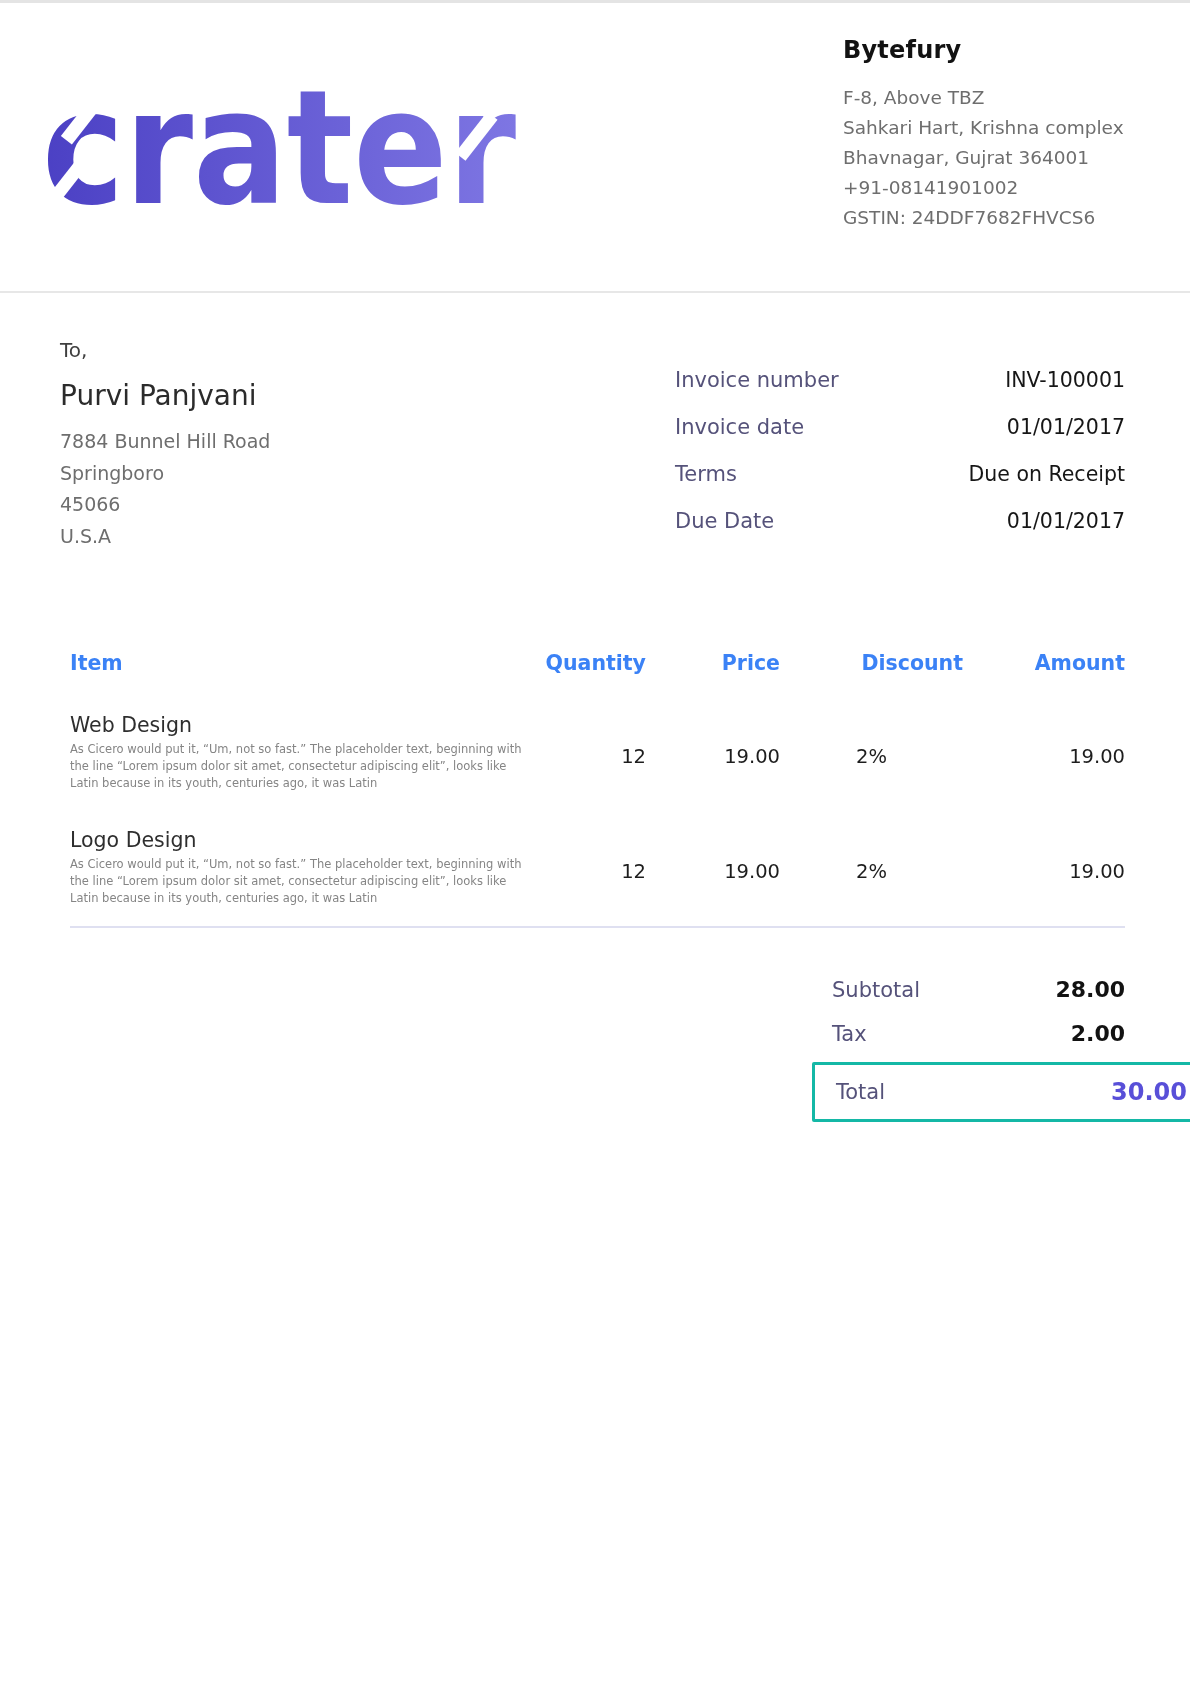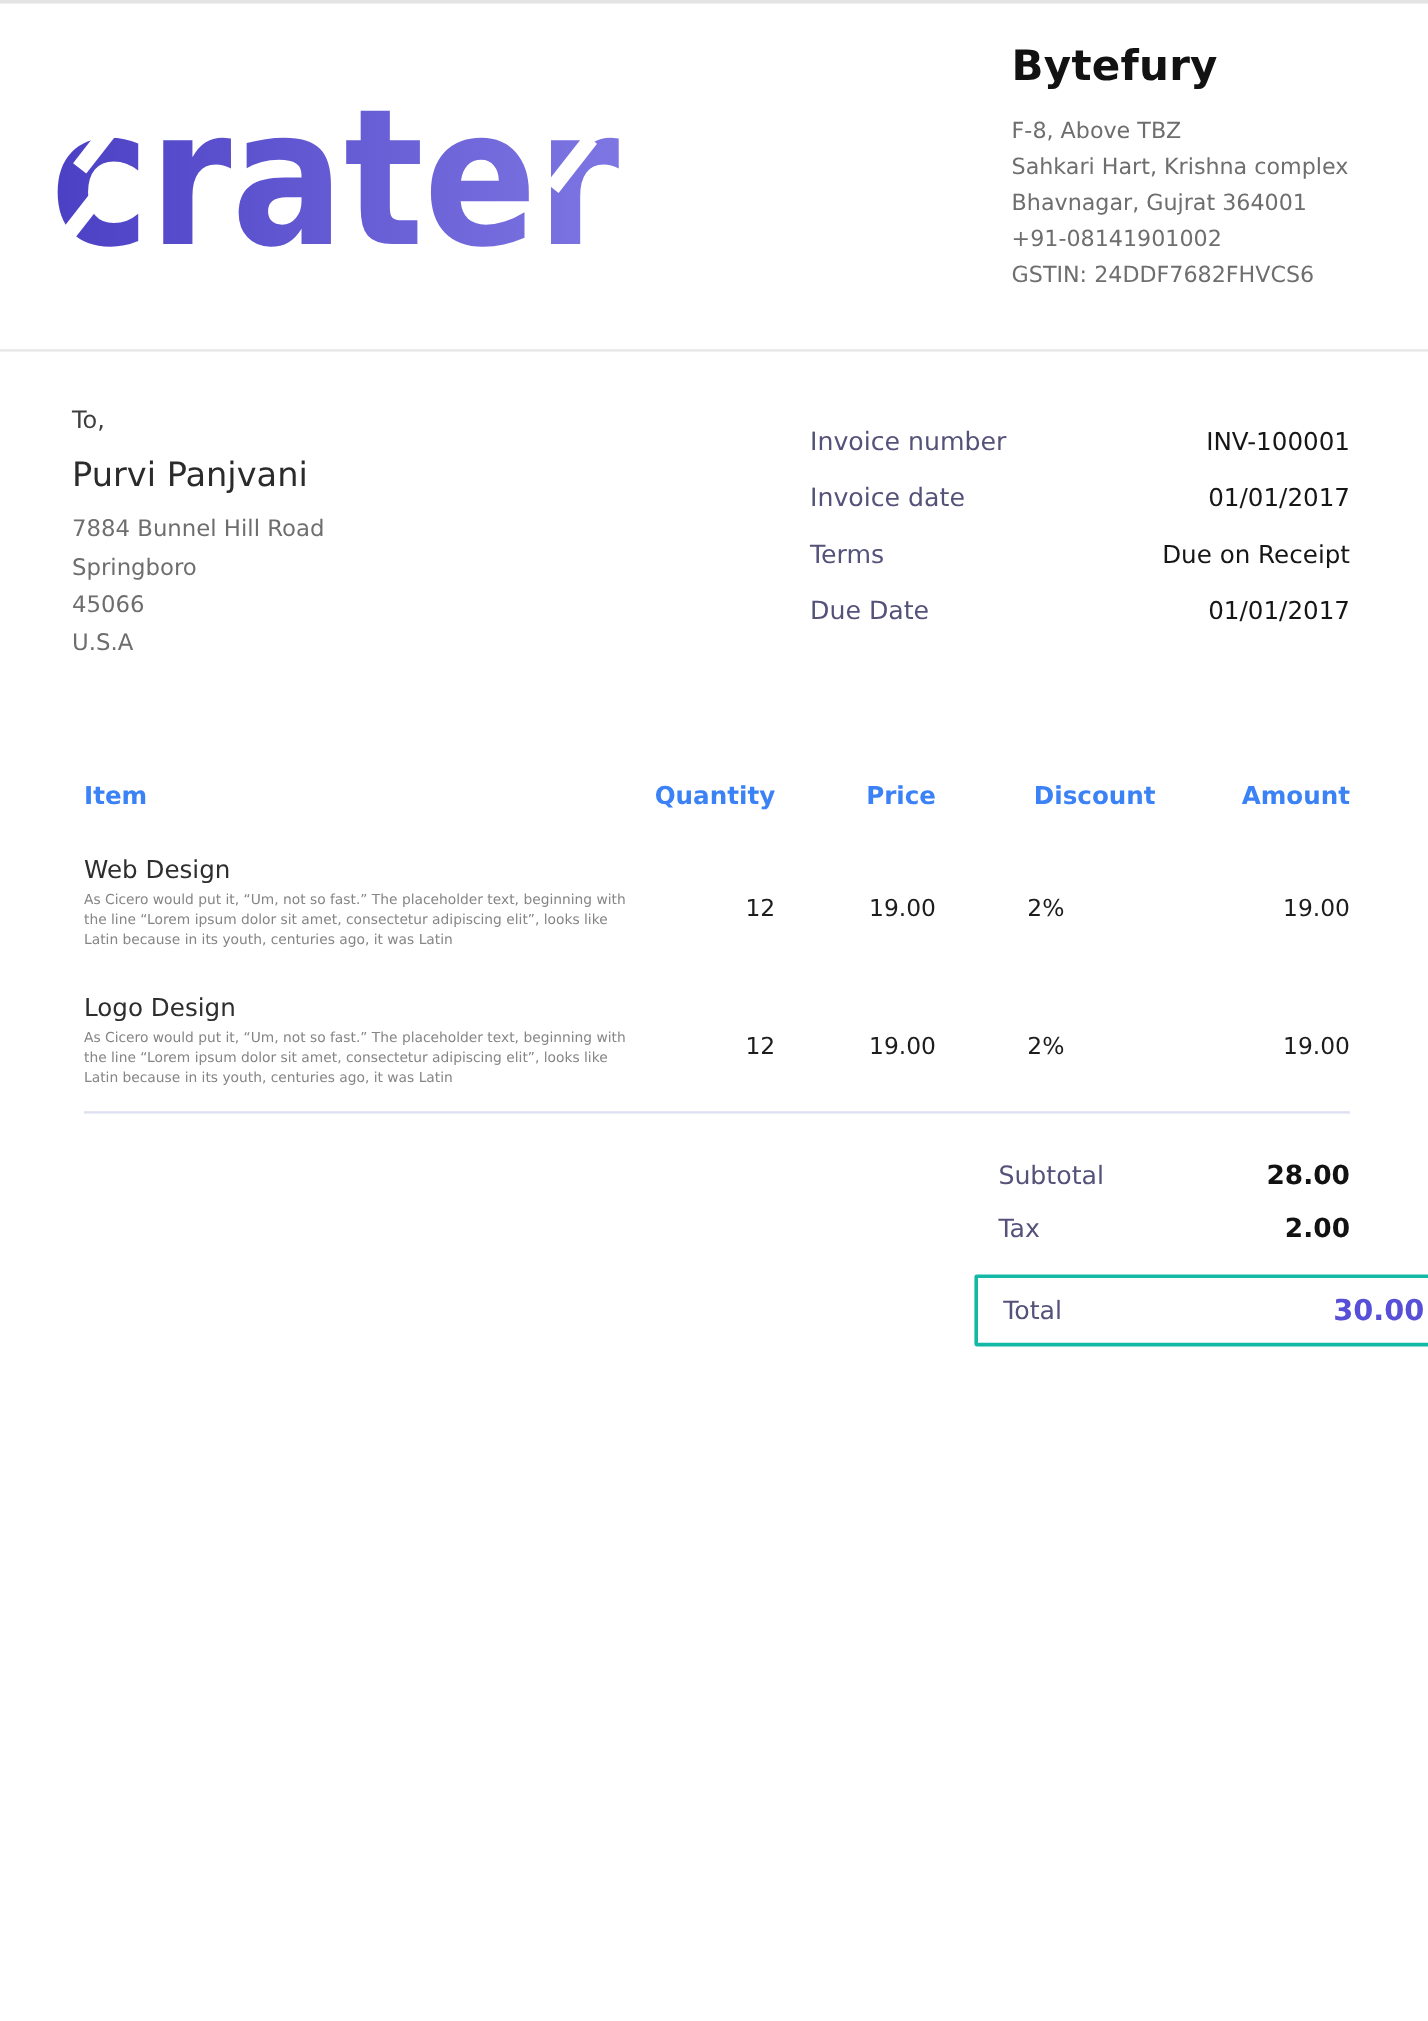--- a/index.html
+++ b/index.html
@@ -13,57 +13,57 @@
     overflow: hidden;
   }
   .topbar {
     position: absolute; top: 0; left: 0;
     width: 100%; height: 3px;
     background: #e4e4e4;
   }
   
   .logo-wrap { position: absolute; left: 46px; top: 76px; width: 474px; height: 140px; }
   .company-block { position: absolute; left: 843px; top: 36px; width: 300px; }
-  .company-name { font-size: 35px; font-weight: bold; color: #121212; letter-spacing: 0.2px; }
+  .company-name { font-size: 24px; font-weight: bold; color: #121212; letter-spacing: 0.2px; }
   .company-address { margin-top: 19px; }
   .company-address div { font-size: 18.5px; line-height: 30px; color: #6e6e6e; }
   .header-divider {
     position: absolute; top: 291px; left: 0;
     width: 100%; height: 2px; background: #e7e7e7;
   }
   
   .billto-block { position: absolute; left: 60px; top: 338px; width: 420px; }
   .billto-label { font-size: 20px; color: #3f3f3f; }
   .billto-name { margin-top: 17px; font-size: 28px; color: #2b2b2b; }
   .billto-address { margin-top: 14px; }
   .billto-address div { font-size: 19px; line-height: 31.5px; color: #6e6e6e; }
   
   .meta-block { position: absolute; left: 675px; top: 356px; width: 450px; }
-  .meta-row { display: flex; justify-content: space-between; align-items: flex-start; height: 47px; }
+  .meta-row { display: flex; justify-content: space-between; align-items: center; height: 47px; }
   .meta-label { font-size: 21px; color: #55527a; }
   .meta-value { font-size: 20.5px; color: #161616; text-align: right; }
   
   .tbl { position: absolute; left: 70px; width: 1055px; display: grid; grid-template-columns: 460px 116px 134px 183px 162px; }
   .tbl-head { top: 650px; }
   .tbl-head .cell { font-size: 20.5px; font-weight: bold; color: #3b82f6; line-height: 26px; }
   .row1 { top: 705px; }
   .row2 { top: 820px; }
   .cell-item { padding-top: 6px; }
   .item-name { font-size: 20.5px; color: #2e2e2e; line-height: 28px; }
   .item-desc { margin-top: 2px; width: 455px; font-size: 11.5px; line-height: 17px; color: #858585; }
   .num-cell { padding-top: 40px; font-size: 19.5px; color: #1d1d1d; }
   .ta-r { text-align: right; }
   .ta-c { text-align: center; }
   .table-divider {
     position: absolute; left: 70px; top: 926px;
     width: 1055px; height: 2px; background: #dfe0f1;
   }
   
   .totals-block { position: absolute; left: 832px; top: 958px; width: 293px; }
-  .totals-row { display: flex; justify-content: space-between; align-items: center; height: 44px; }
+  .totals-row { display: flex; justify-content: space-between; align-items: flex-end; height: 44px; }
   .totals-label { font-size: 21px; color: #55527a; }
   .totals-value { font-size: 22px; font-weight: 600; color: #121212; }
   .total-box {
     position: absolute; left: 812px; top: 1062px;
     width: 400px; height: 60px;
     border: 3px solid #14b8a6; background: #ffffff; border-radius: 2px;
     display: flex; align-items: center; justify-content: space-between;
     padding: 0 22px 0 21px;
   }
   .total-box-label { font-size: 21px; color: #55527a; }

